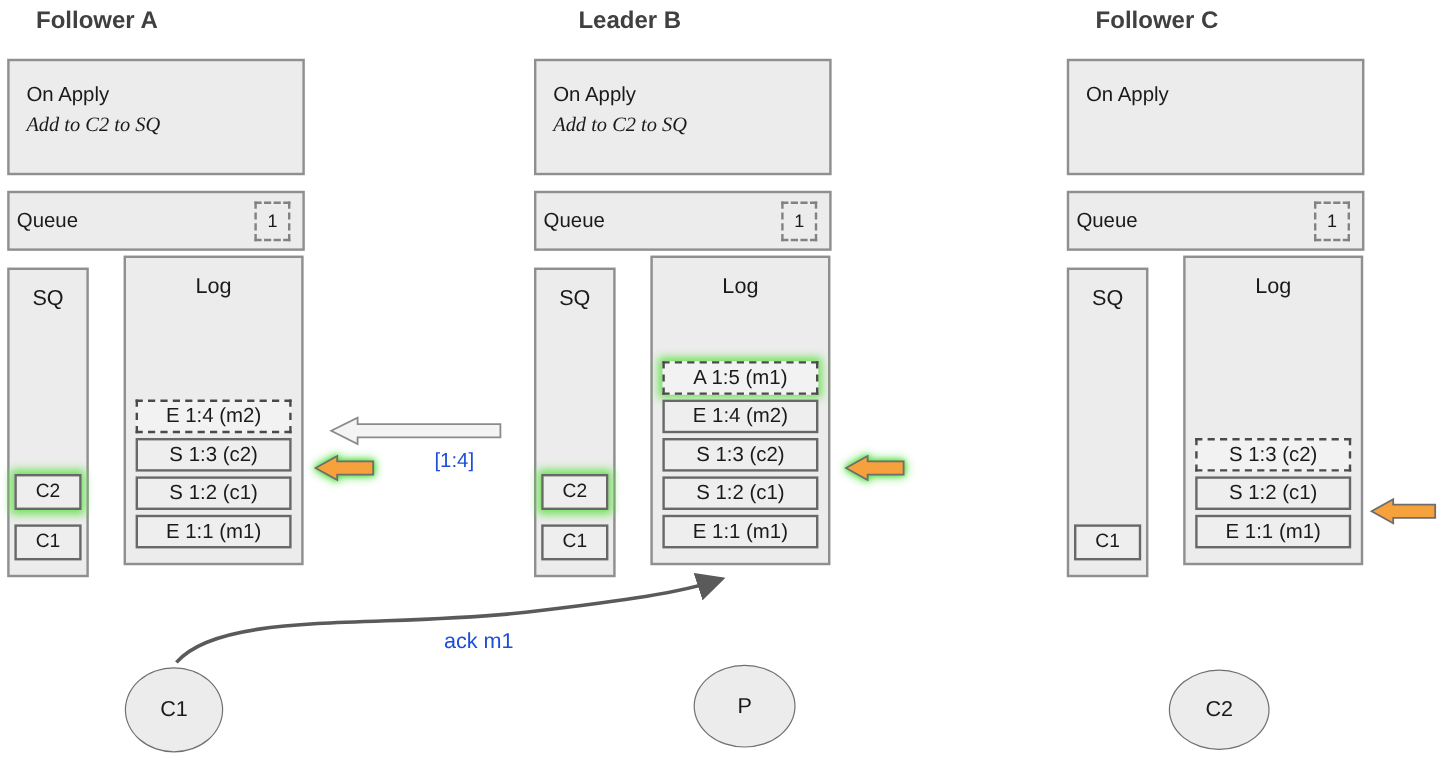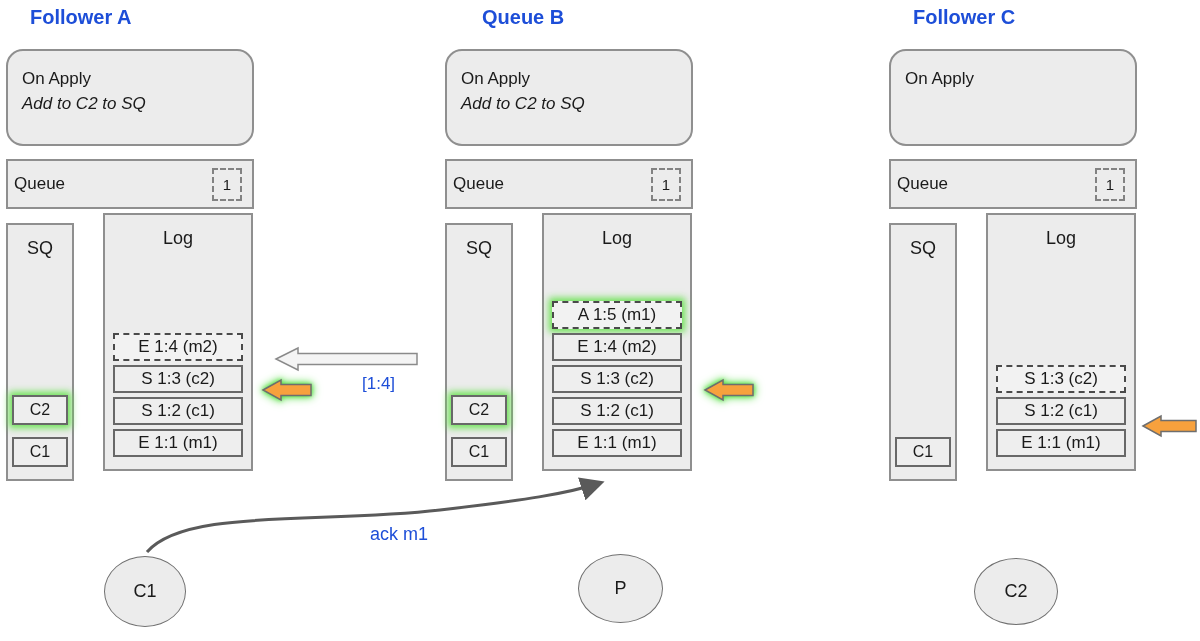--- a/index.html
+++ b/index.html
@@ -4,25 +4,25 @@
 <style>
   html,body{margin:0;padding:0;background:#ffffff;}
   .canvas{
     position:relative;width:1200px;height:641px;overflow:hidden;
     font-family:"Liberation Sans",sans-serif;color:#1a1a1a;background:#ffffff;
   }
   .node{position:absolute;top:0;width:248px;height:482px;}
   .node-a{left:6px;}
   .node-b{left:445px;}
   .node-c{left:889px;}
-  .node-title{position:absolute;top:6px;left:24px;font-size:20px;font-weight:bold;color:#1d4ed8;white-space:nowrap;}
+  .node-title{position:absolute;top:6px;left:24px;font-size:20px;font-weight:bold;color:#404040;white-space:nowrap;}
   .node-b .node-title{left:37px;}
   .box{position:absolute;background:#ececec;border:2px solid #8f8f8f;box-sizing:border-box;}
-  .on-apply{left:0;top:49px;width:248px;height:97px;padding:15px 0 0 14px;font-size:17px;line-height:25px;border-radius:17px;}
-  .oa-rule{font-style:italic;}
+  .on-apply{left:0;top:49px;width:248px;height:97px;padding:15px 0 0 14px;font-size:17px;line-height:25px;}
+  .oa-rule{font-style:italic;font-family:Liberation Serif, serif;}
   .queue{left:0;top:159px;width:248px;height:50px;display:flex;align-items:center;font-size:17px;}
   .queue-label{padding-left:6px;flex:1;}
   .queue-badge{
     width:30px;height:33px;margin-right:10px;border:2px dashed #828282;
     display:flex;align-items:center;justify-content:center;font-size:15px;box-sizing:border-box;background:#ececec;
   }
   .sq{left:0;top:223px;width:68px;height:258px;display:flex;flex-direction:column;}
   .log{left:97px;top:213px;width:150px;height:258px;display:flex;flex-direction:column;}
   .box-header{text-align:center;padding-top:13px;font-size:18px;}
   .sq-items{flex:1;display:flex;flex-direction:column;justify-content:flex-end;gap:12px;padding-bottom:12px;}
@@ -77,21 +77,21 @@
       <div class="log-entries">
         <div class="log-entry dashed">E 1:4 (m2)</div>
         <div class="log-entry">S 1:3 (c2)</div>
         <div class="log-entry">S 1:2 (c1)</div>
         <div class="log-entry">E 1:1 (m1)</div>
       </div>
     </div>
   </div>
 
   <div class="node node-b">
-    <div class="node-title">Queue B</div>
+    <div class="node-title">Leader B</div>
     <div class="box on-apply">
       <div>On Apply</div>
       <div class="oa-rule">Add to C2 to SQ</div>
     </div>
     <div class="box queue">
       <span class="queue-label">Queue</span>
       <span class="queue-badge">1</span>
     </div>
     <div class="box sq">
       <div class="box-header">SQ</div>

